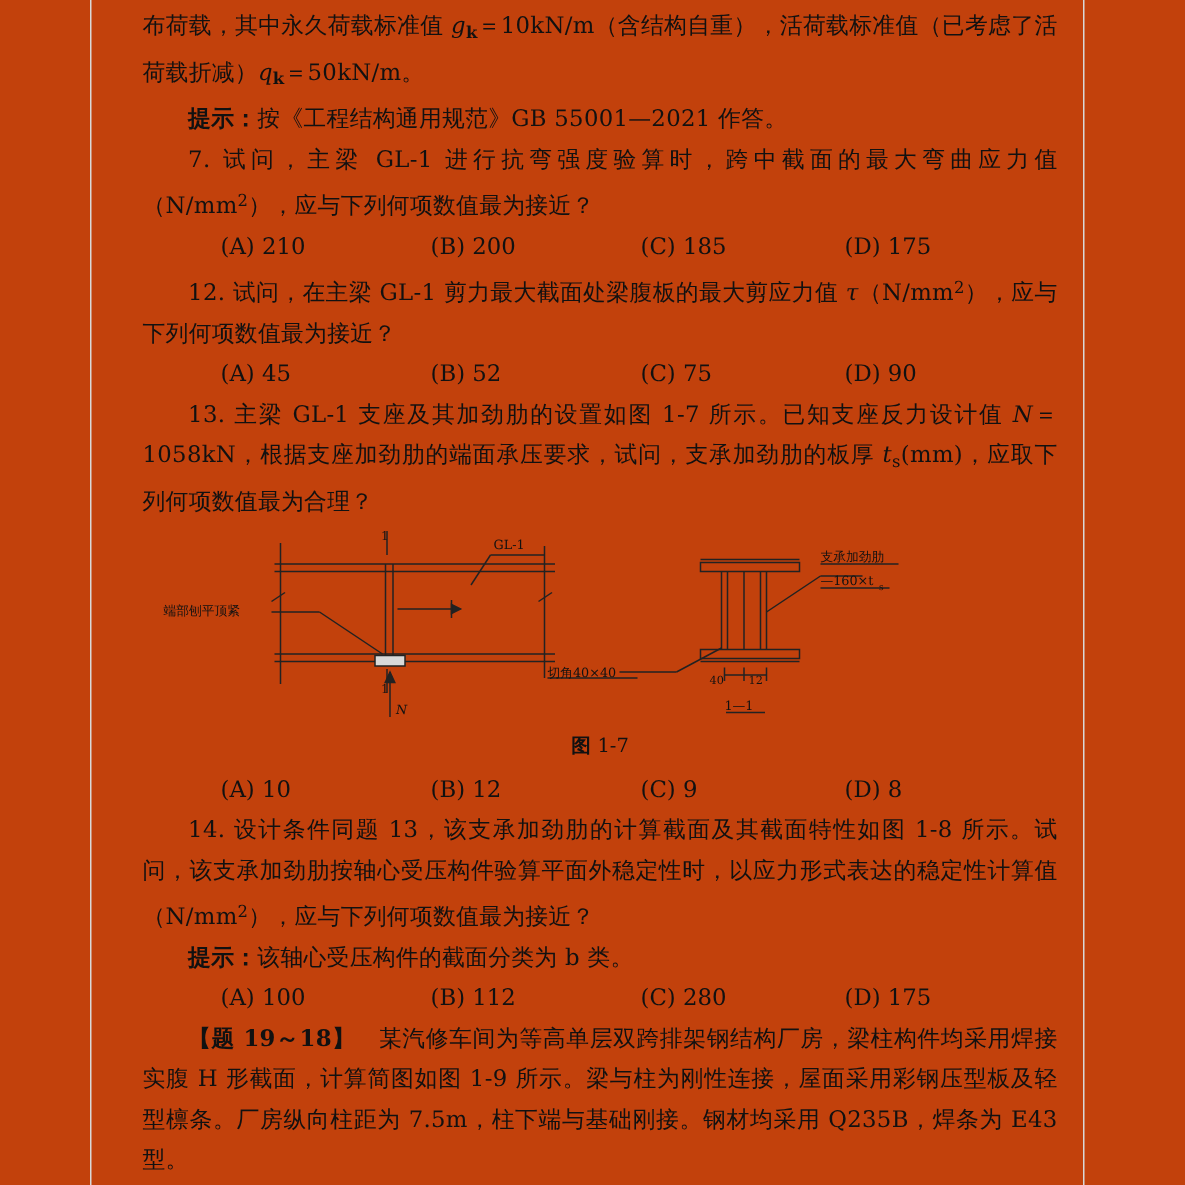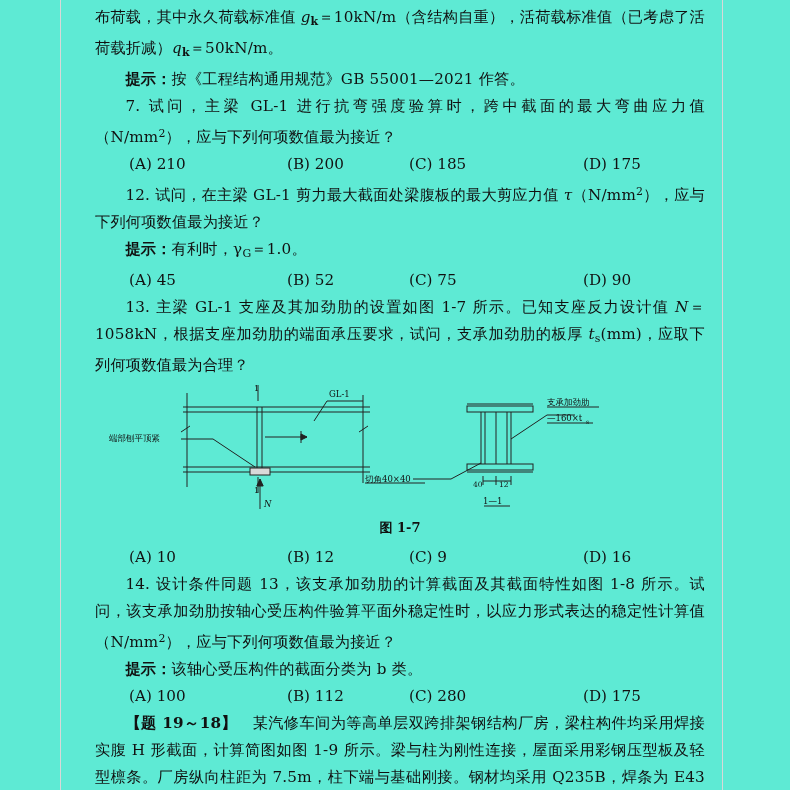--- a/index.html
+++ b/index.html
@@ -12,21 +12,21 @@
     height: 790px;
     overflow: hidden;
     font-family: "DejaVu Serif", "Liberation Serif", serif;
     color: #111;
   }
   .page {
     position: absolute;
     left: 0; top: 0;
     width: 790px;
     height: 790px;
-    background: #5eead4;
+    background: #c2410c;
   }
   
   .page-edge-left {
     position: absolute;
     left: 60px; top: 0;
     width: 1px; height: 790px;
     background: #d8d8d8;
   }
   .page-edge-right {
     position: absolute;
@@ -57,39 +57,39 @@
     position: relative;
     height: 27px;
     font-size: 15.2px;
     line-height: 27px;
     margin: 0;
   }
   .opts span.opt {
     position: absolute;
     white-space: nowrap;
   }
-  .opt-a { left: 34px; }
+  .opt-a { left: 52px; }
   .opt-b { left: 192px; }
-  .opt-c { left: 314px; }
-  .opt-d { left: 488px; }
+  .opt-c { left: 332px; }
+  .opt-d { left: 468px; }
 
   
   .fig17-wrap {
     position: relative;
     height: 165px;
     width: 610px;
   }
   .fig-caption {
     position: absolute;
     width: 100%;
     text-align: center;
     font-size: 13px;
     font-weight: bold;
   }
-  .fig-caption .cap-num { font-weight: bold; margin-top: 20px; }
+  .fig-caption .cap-num { font-weight: normal; margin-top: 20px; }
   svg { display: block; }
 </style>
 </head>
 <body>
 
 <div class="page">
 
   <div class="page-edge-left"></div>
   <div class="page-edge-right"></div>
 
@@ -104,21 +104,20 @@
 
     <div class="opts">
       <span class="opt opt-a">(A) 210</span>
       <span class="opt opt-b">(B) 200</span>
       <span class="opt opt-c">(C) 185</span>
       <span class="opt opt-d">(D) 175</span>
     </div>
 
     <p class="para indent"><span>12.</span> 试问，在主梁 GL-1 剪力最大截面处梁腹板的最大剪应力值 <span class="ital">τ</span>（N/mm<span class="sup">2</span>），应与下列何项数值最为接近？</p>
 
-    <p class="para indent"><span class="bold">提示：</span>有利时，γ<span class="sub">G</span>＝1.0。</p>
 
     <div class="opts">
       <span class="opt opt-a">(A) 45</span>
       <span class="opt opt-b">(B) 52</span>
       <span class="opt opt-c">(C) 75</span>
       <span class="opt opt-d">(D) 90</span>
     </div>
 
     <p class="para indent"><span>13.</span> 主梁 GL-1 支座及其加劲肋的设置如图 1-7 所示。已知支座反力设计值 <span class="ital">N</span>＝1058kN，根据支座加劲肋的端面承压要求，试问，支承加劲肋的板厚 <span class="ital">t</span><span class="sub">s</span>(mm)，应取下列何项数值最为合理？</p>
 
@@ -208,21 +207,21 @@
         <text x="404" y="108" font-size="7.5" font-family="'DejaVu Serif',serif" fill="#111">12</text>
         <text x="388" y="125" font-size="8.5" font-family="'DejaVu Serif',serif" fill="#111">1—1</text>
       </svg>
       <div class="fig-caption" style="top:140px;">图 <span class="cap-num">1-7</span></div>
     </div>
 
     <div class="opts">
       <span class="opt opt-a">(A) 10</span>
       <span class="opt opt-b">(B) 12</span>
       <span class="opt opt-c">(C) 9</span>
-      <span class="opt opt-d">(D) 16</span>
+      <span class="opt opt-d">(D) 8</span>
     </div>
 
     <p class="para indent"><span>14.</span> 设计条件同题 13，该支承加劲肋的计算截面及其截面特性如图 1-8 所示。试问，该支承加劲肋按轴心受压构件验算平面外稳定性时，以应力形式表达的稳定性计算值（N/mm<span class="sup">2</span>），应与下列何项数值最为接近？</p>
 
     <p class="para indent"><span class="bold">提示：</span>该轴心受压构件的截面分类为 b 类。</p>
 
     <div class="opts">
       <span class="opt opt-a">(A) 100</span>
       <span class="opt opt-b">(B) 112</span>
       <span class="opt opt-c">(C) 280</span>

